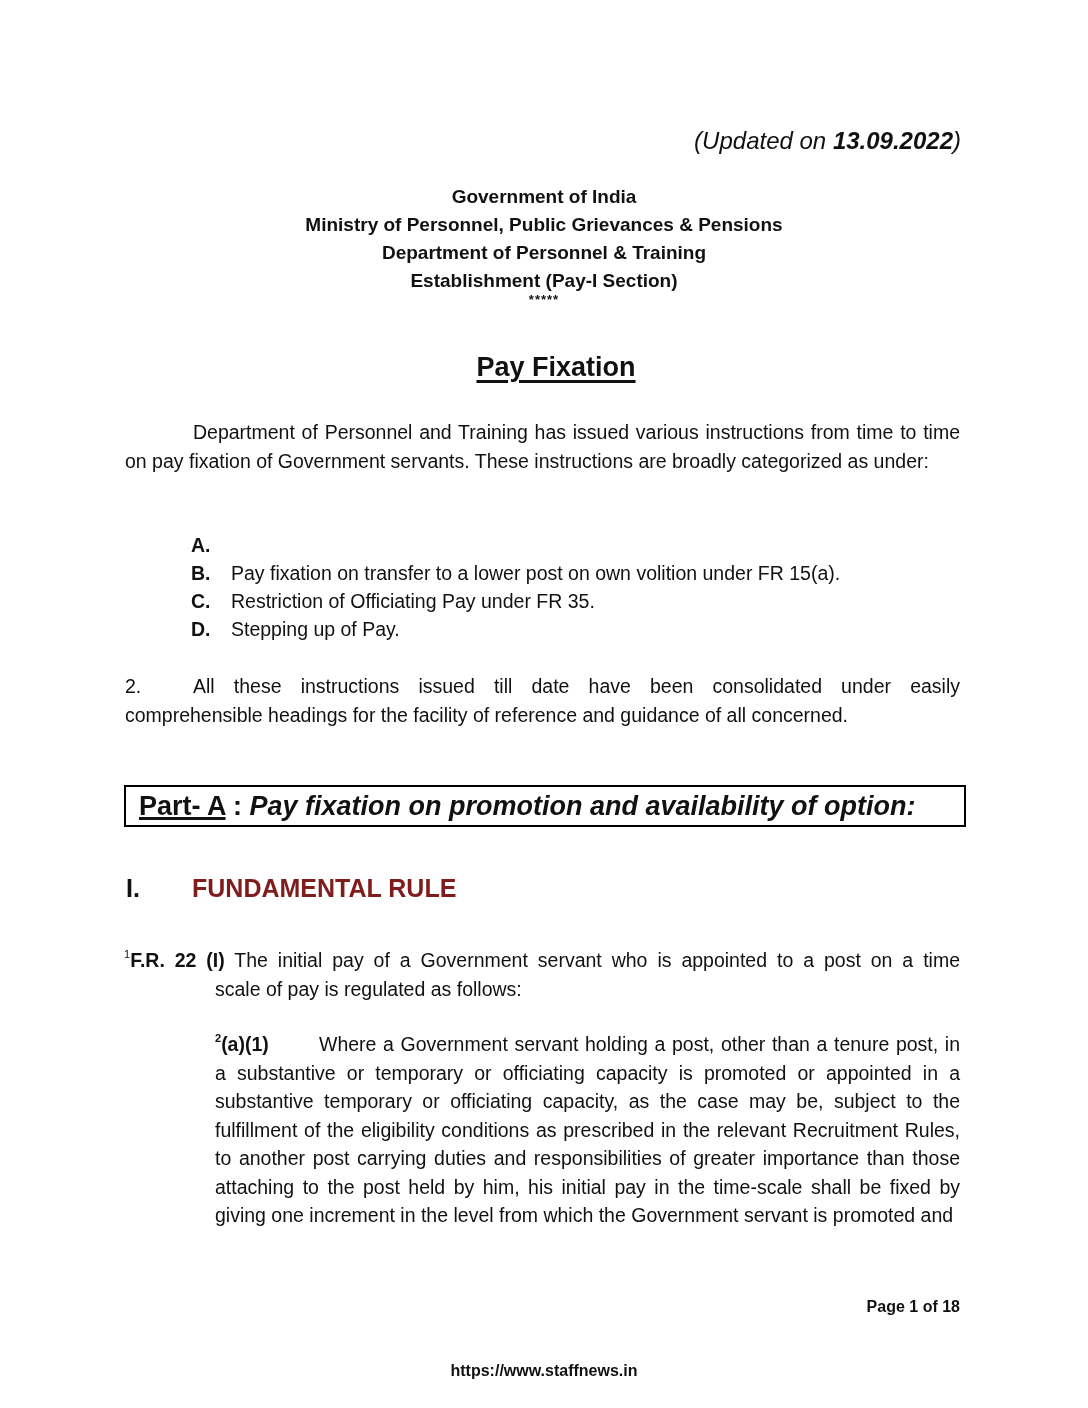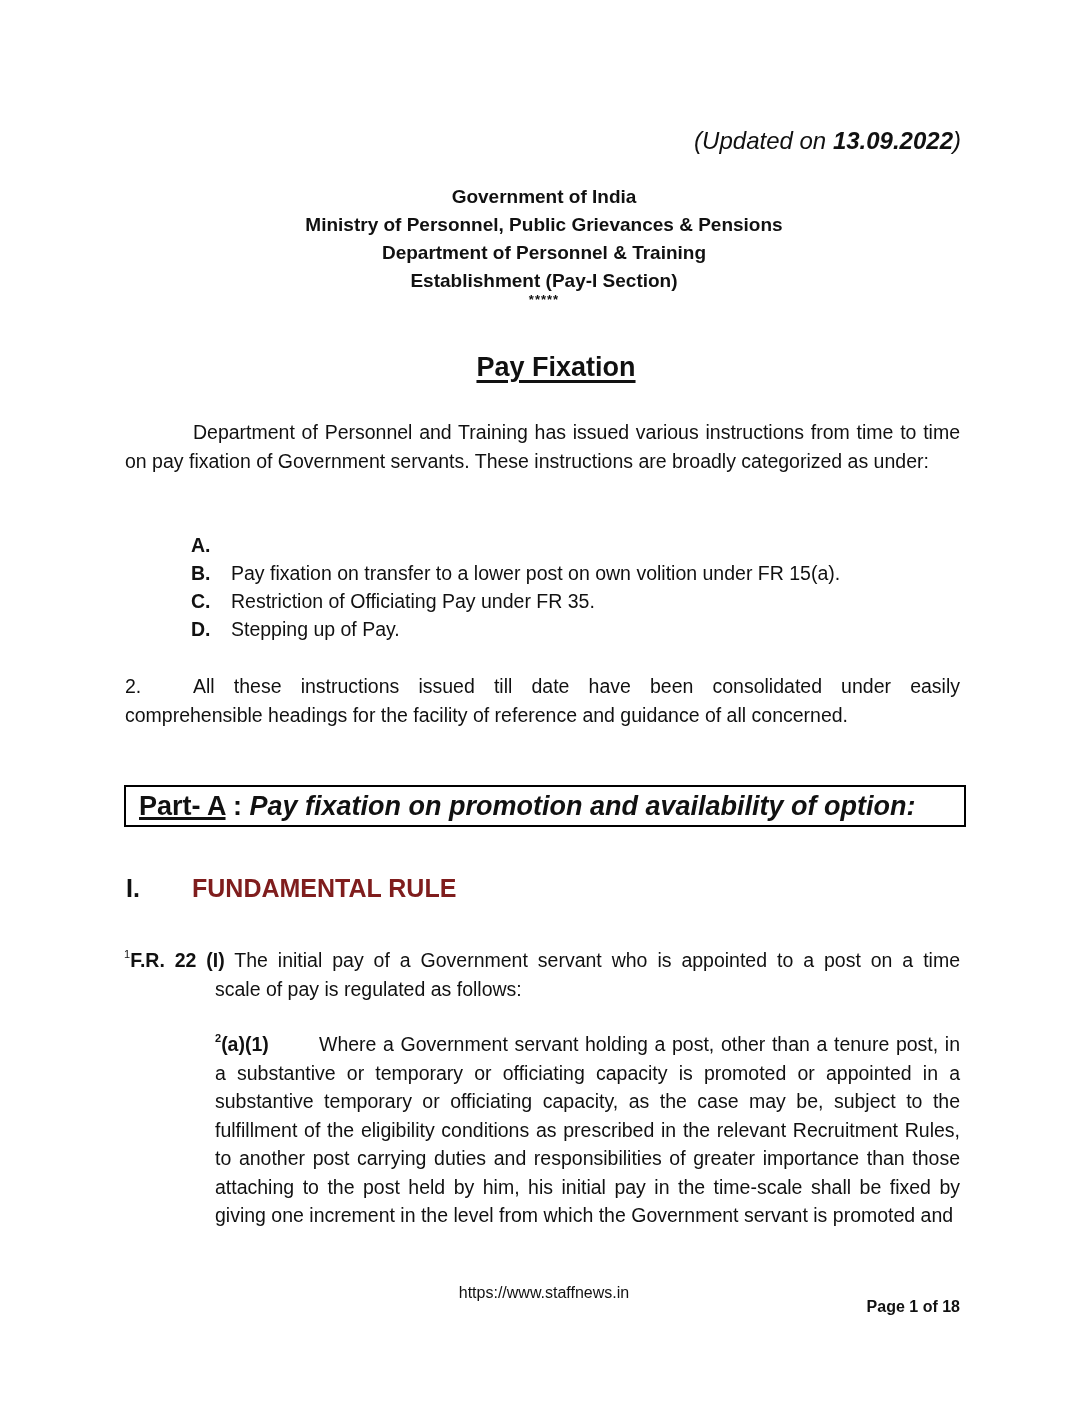--- a/index.html
+++ b/index.html
@@ -36,21 +36,21 @@
   .fr { left: 124px; top: 946px; width: 836px; font-size: 19.5px; line-height: 28.5px; }
   .fr sup, .sub sup { font-size: 11px; vertical-align: 9px; line-height: 0; }
   .fr .first { text-align: justify; text-align-last: justify; }
   .fr .cont { padding-left: 91px; }
 
   .sub { left: 215px; top: 1030px; width: 745px; font-size: 19.5px; line-height: 28.5px; text-align: justify; }
   .sub .lead { display: inline-block; width: 104px; font-weight: bold; }
 
   .pageno { right: 128px; top: 1298px; font-size: 16px; font-weight: bold; }
   .pageno .n { font-weight: bold; }
-  .footer { left: 0; width: 1088px; top: 1284px; text-align: center; font-size: 16px; font-weight: normal; }
+  .footer { left: 0; width: 1088px; top: 1362px; text-align: center; font-size: 16px; font-weight: bold; }
 </style>
 </head>
 <body>
 
 <div class="page">
 
   <div class="abs updated"><span>(Updated on </span><b>13.09.2022</b><span>)</span></div>
 
   <div class="abs header">
     <div>Government of India</div>

